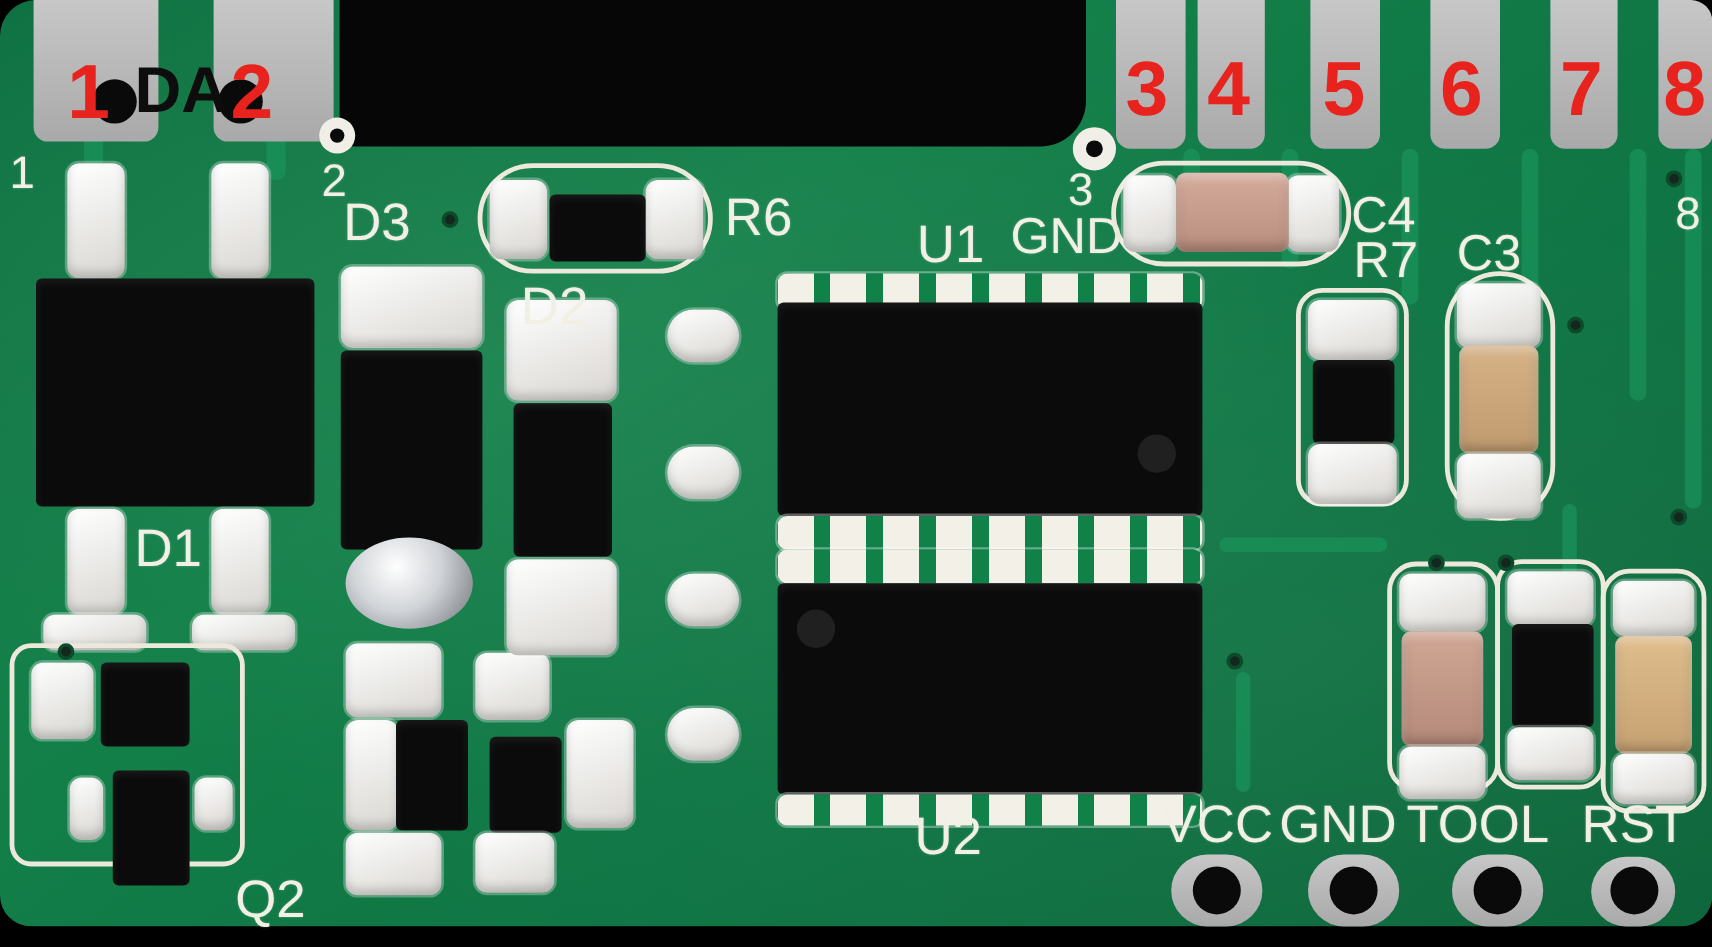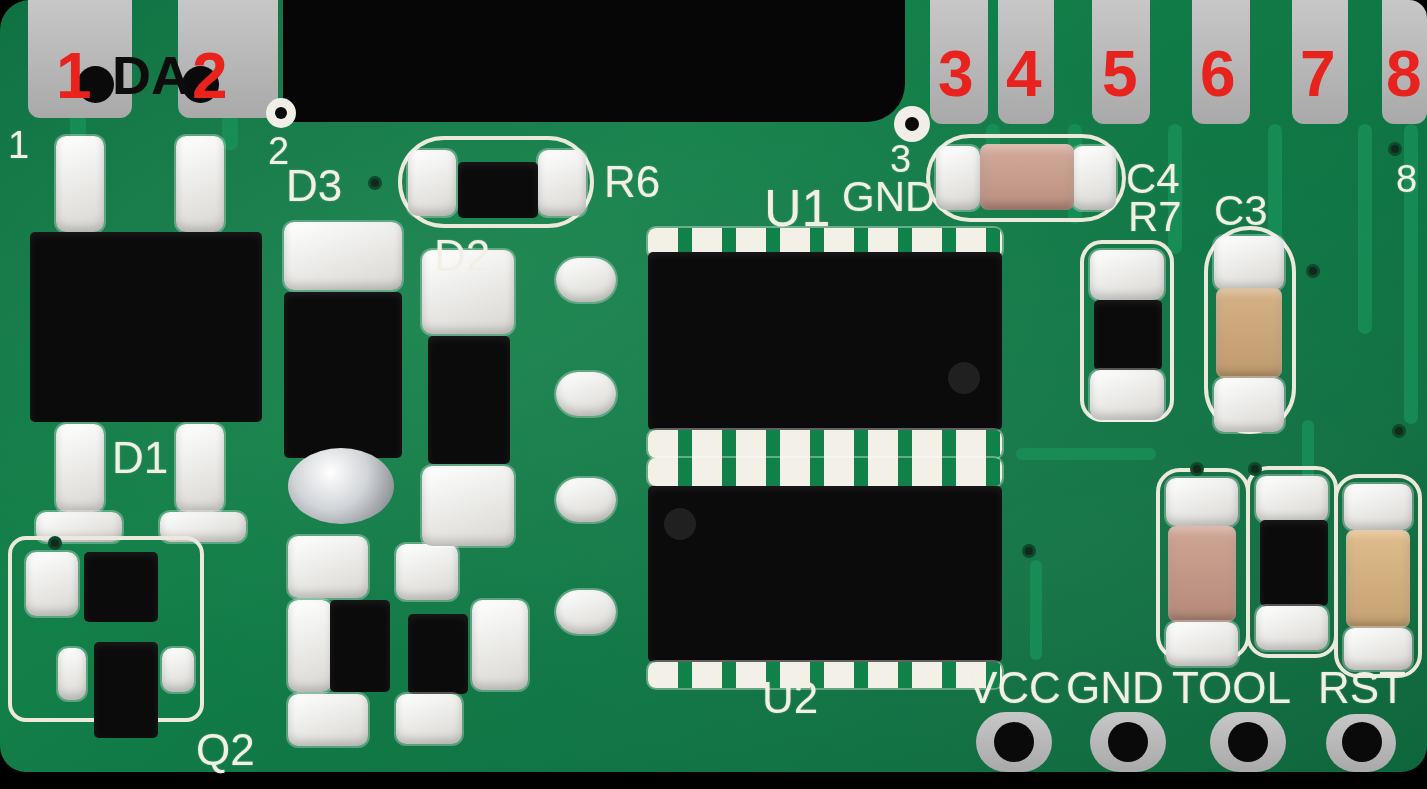--- a/index.html
+++ b/index.html
@@ -136,21 +136,21 @@
 
 <div class="abs white-pad" style="left:556px;top:258px;width:60px;height:44px;border-radius:22px;"></div>
 <div class="abs white-pad" style="left:556px;top:372px;width:60px;height:44px;border-radius:22px;"></div>
 <div class="abs white-pad" style="left:556px;top:478px;width:60px;height:44px;border-radius:22px;"></div>
 <div class="abs white-pad" style="left:556px;top:590px;width:60px;height:44px;border-radius:22px;"></div>
 
 <div class="abs pin-bar" style="left:648px;top:228px;width:354px;height:30px;"></div>
 <div class="abs body-black" style="left:648px;top:252px;width:354px;height:178px;"></div>
 <div class="abs dot" style="left:948px;top:362px;width:32px;height:32px;"></div>
 <div class="abs pin-bar" style="left:648px;top:430px;width:354px;height:28px;"></div>
-<div class="abs silk-text" style="left:764px;top:182px;font-size:52px;">U1</div>
+<div class="abs silk-text" style="left:764px;top:182px;font-size:44px;">U1</div>
 <div class="abs silk-text" style="left:842px;top:176px;font-size:42px;">GND</div>
 
 <div class="abs pin-bar" style="left:648px;top:458px;width:354px;height:28px;"></div>
 <div class="abs body-black" style="left:648px;top:486px;width:354px;height:176px;"></div>
 <div class="abs dot" style="left:664px;top:508px;width:32px;height:32px;"></div>
 <div class="abs pin-bar" style="left:648px;top:662px;width:354px;height:26px;"></div>
 <div class="abs silk-text" style="left:762px;top:676px;font-size:44px;">U2</div>
 
 <div class="abs silk-outline" style="left:926px;top:134px;width:200px;height:88px;border-radius:44px;"></div>
 <div class="abs white-pad" style="left:936px;top:146px;width:44px;height:64px;"></div>

